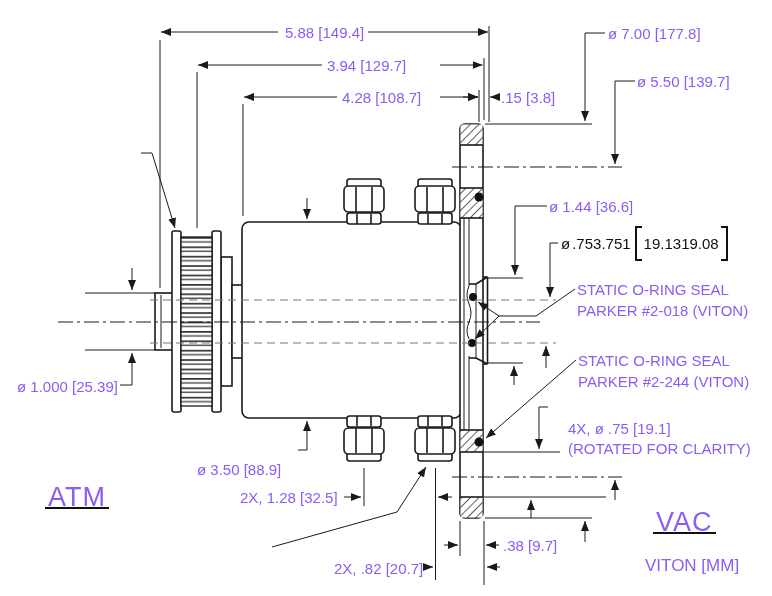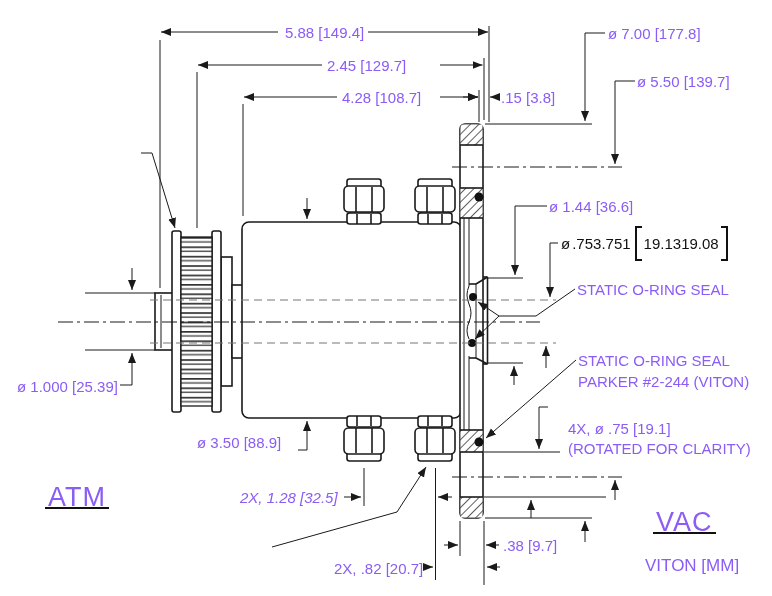--- a/index.html
+++ b/index.html
@@ -201,21 +201,21 @@
     <line x1="499" y1="316" x2="478" y2="302" class="d" marker-end="url(#arr)"></line>
     <line x1="499" y1="316" x2="475" y2="339" class="d" marker-end="url(#arr)"></line>
     <line x1="576" y1="360" x2="486" y2="438" class="d" marker-end="url(#arr)"></line>
     <polyline points="272,547 397,512" class="d"></polyline>
     <line x1="397" y1="512" x2="426" y2="467" class="d" marker-end="url(#arr)"></line>
   </g>
 </svg>
 
 
 <div class="lbl" style="left:285px;top:24px;">5.88 [149.4]</div>
-<div class="lbl" style="left:327px;top:57px;">2.45 [129.7]</div>
+<div class="lbl" style="left:327px;top:57px;">3.94 [129.7]</div>
 <div class="lbl" style="left:342px;top:89px;">4.28 [108.7]</div>
 <div class="lbl" style="left:501px;top:89px;">.15 [3.8]</div>
 <div class="lbl" style="left:608px;top:25px;">ø 7.00 [177.8]</div>
 <div class="lbl" style="left:637px;top:73px;">ø 5.50 [139.7]</div>
 <div class="lbl" style="left:549px;top:198px;">ø 1.44 [36.6]</div>
 
 <div class="fit2" style="position:absolute;left:561px;top:226px;">
   <span>ø</span>
   <span class="fitcol">
     <span>.753</span>
@@ -224,35 +224,36 @@
   <span class="brk l"></span>
   <span class="fitcol">
     <span>19.13</span>
     <span>19.08</span>
   </span>
   <span class="brk r"></span>
 </div>
 
 <div class="lbl" style="left:577px;top:279px;line-height:21px;">
   <div>STATIC O-RING SEAL</div>
+  <div>PARKER #2-018 (VITON)</div>
 </div>
 
 <div class="lbl" style="left:578px;top:350px;line-height:21px;">
   <div>STATIC O-RING SEAL</div>
   <div>PARKER #2-244 (VITON)</div>
 </div>
 
 <div class="lbl" style="left:552px;top:419px;line-height:20px;margin-left:16px;">
   <div>4X, ø .75 [19.1]</div>
   <div>(ROTATED FOR CLARITY)</div>
 </div>
 
 <div class="lbl" style="left:17px;top:378px;">ø 1.000 [25.39]</div>
-<div class="lbl" style="left:197px;top:434px;">ø 3.50 [88.9]</div>
-<div class="lbl" style="left:240px;top:489px;font-style:italic;">2X, 1.28 [32.5]</div>
+<div class="lbl" style="left:197px;top:461px;">ø 3.50 [88.9]</div>
+<div class="lbl" style="left:240px;top:489px;">2X, 1.28 [32.5]</div>
 
 
 <div class="lbl" style="left:334px;top:560px;">2X, .82 [20.7]</div>
 <div class="lbl" style="left:503px;top:537px;">.38 [9.7]</div>
 
 <div class="lbl big" style="left:45px;top:488px;">ATM</div>
 <div class="lbl big" style="left:653px;top:513px;">VAC</div>
 <div class="lbl units" style="left:645px;top:557px;">VITON [MM]</div>
 
 </div>

